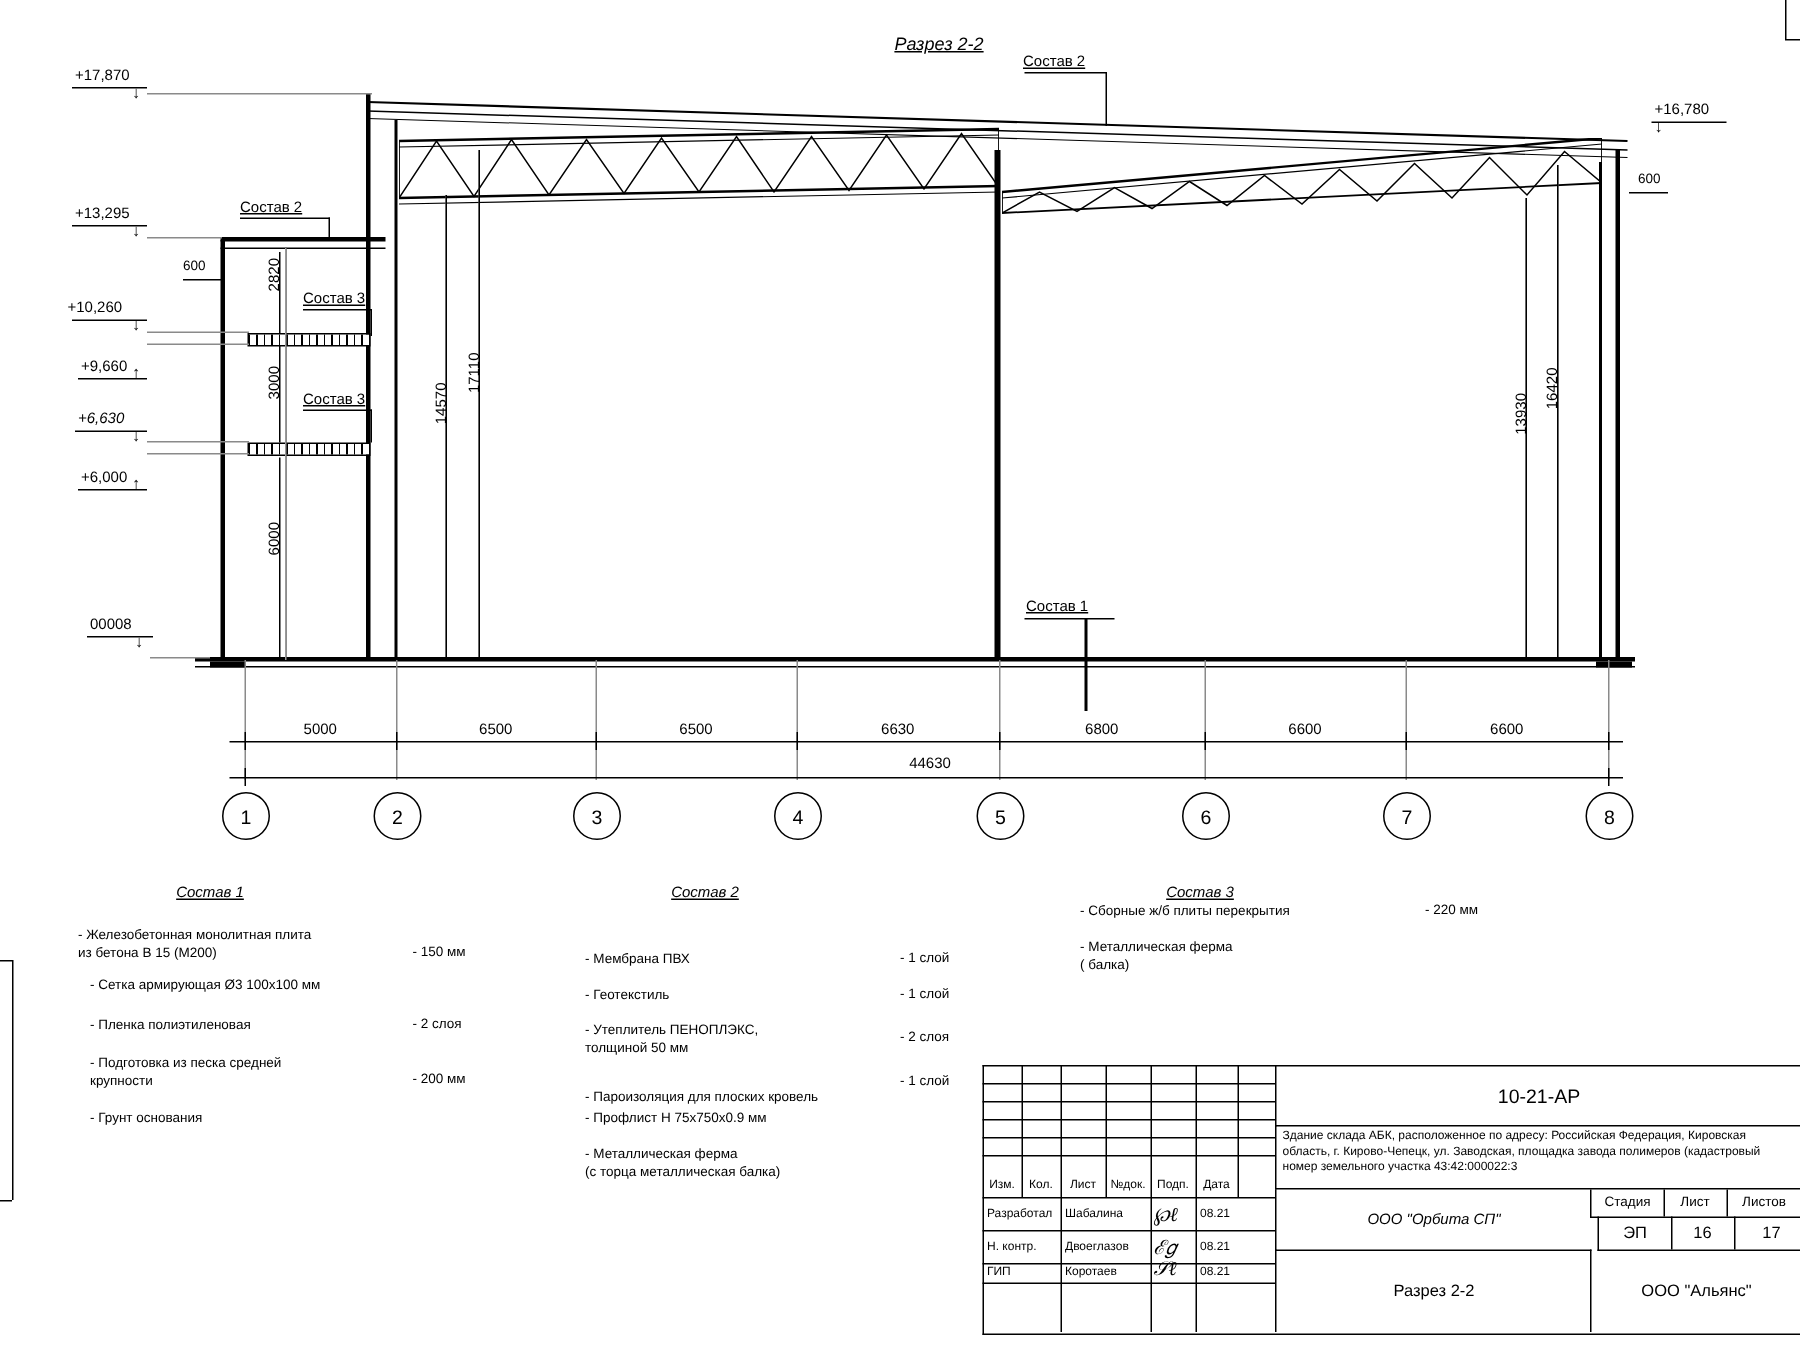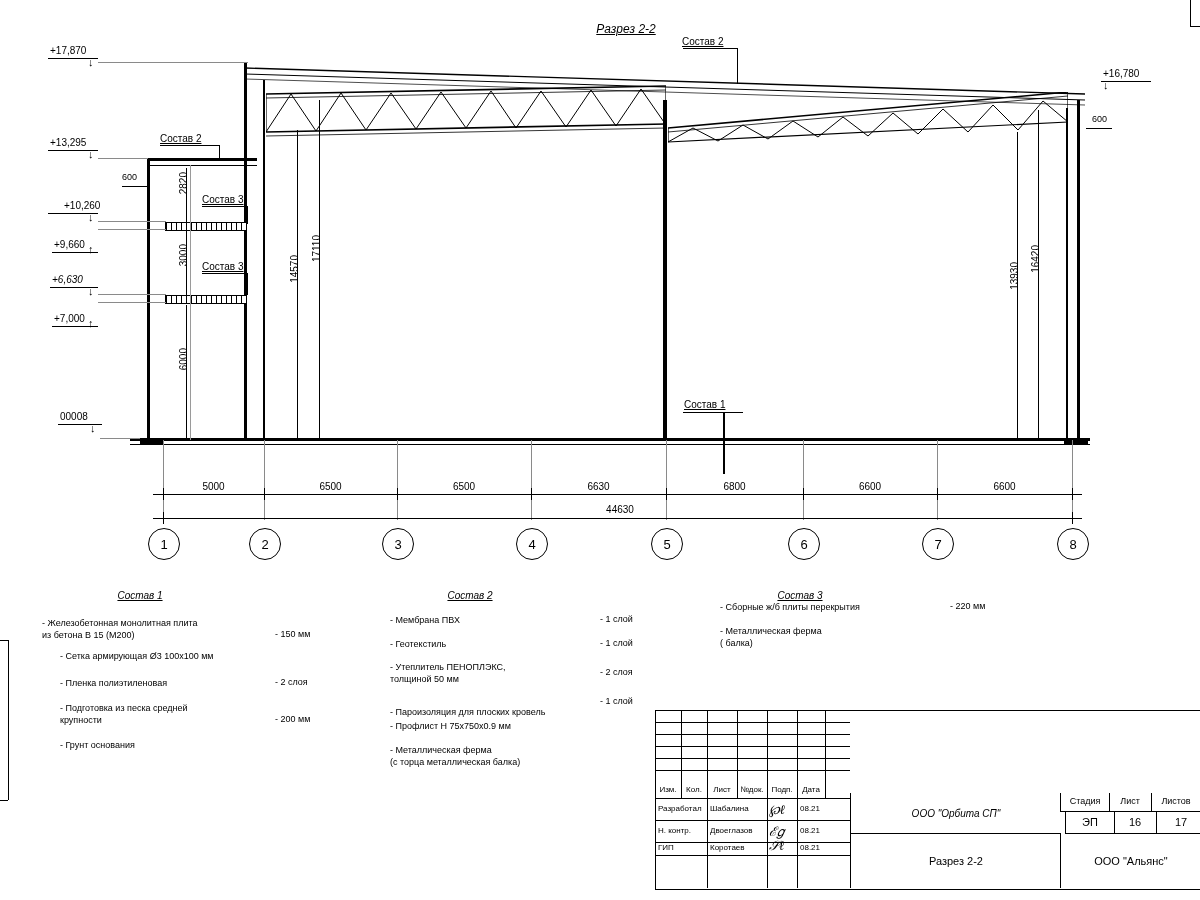--- a/index.html
+++ b/index.html
@@ -127,36 +127,36 @@
     <div class="abs lbl" style="left:50px;top:45px;">+17,870</div>
     <div class="abs hline" style="left:48px;top:58px;width:50px;"></div>
     <div class="abs lbl" style="left:88px;top:56px;font-size:11px;">↓</div>
     <div class="abs hline" style="left:98px;top:62px;width:150px;background:#8a8a8a;"></div>
 
     <div class="abs lbl" style="left:50px;top:137px;">+13,295</div>
     <div class="abs hline" style="left:48px;top:150px;width:50px;"></div>
     <div class="abs lbl" style="left:88px;top:148px;font-size:11px;">↓</div>
     <div class="abs hline" style="left:98px;top:158px;width:50px;background:#8a8a8a;"></div>
 
-    <div class="abs lbl" style="left:64px;top:200px;">+10,260</div>
+    <div class="abs lbl" style="left:45px;top:200px;">+10,260</div>
     <div class="abs hline" style="left:48px;top:213px;width:50px;"></div>
     <div class="abs lbl" style="left:88px;top:211px;font-size:11px;">↓</div>
     <div class="abs hline" style="left:98px;top:221px;width:68px;background:#8a8a8a;"></div>
 
     <div class="abs lbl" style="left:54px;top:239px;">+9,660</div>
     <div class="abs hline" style="left:52px;top:252px;width:46px;"></div>
     <div class="abs lbl" style="left:88px;top:243px;font-size:11px;">↑</div>
     <div class="abs hline" style="left:98px;top:229px;width:68px;background:#8a8a8a;"></div>
 
     <div class="abs lbl" style="left:52px;top:274px;font-style:italic;">+6,630</div>
     <div class="abs hline" style="left:50px;top:287px;width:48px;"></div>
     <div class="abs lbl" style="left:88px;top:285px;font-size:11px;">↓</div>
     <div class="abs hline" style="left:98px;top:294px;width:68px;background:#8a8a8a;"></div>
 
-    <div class="abs lbl" style="left:54px;top:313px;">+7,000</div>
+    <div class="abs lbl" style="left:54px;top:313px;">+6,000</div>
     <div class="abs hline" style="left:52px;top:326px;width:46px;"></div>
     <div class="abs lbl" style="left:88px;top:317px;font-size:11px;">↑</div>
     <div class="abs hline" style="left:98px;top:302px;width:68px;background:#8a8a8a;"></div>
 
     <div class="abs lbl" style="left:60px;top:411px;">00008</div>
     <div class="abs hline" style="left:58px;top:424px;width:44px;"></div>
     <div class="abs lbl" style="left:90px;top:422px;font-size:11px;">↓</div>
     <div class="abs hline" style="left:100px;top:438px;width:40px;background:#8a8a8a;"></div>
 
     <div class="abs lbl" style="left:1103px;top:68px;">+16,780</div>
@@ -252,42 +252,42 @@
         <span>7</span>
       </div>
     <div class="abs circ" style="left:1057px;top:528px;width:30px;height:30px;">
         <span>8</span>
       </div>
   </div>
 
   <div class="abs" style="left:40px;top:590px;width:330px;">
     <div class="spec-title ctr" style="width:200px;">Состав 1</div>
     <div style="position:relative;margin-top:16px;height:160px;">
-      <div class="abs spec-row" style="left:2px;top:0;white-space:pre-line;line-height:12px;">- Железобетонная  монолитная плита
+      <div class="abs spec-row" style="left:12px;top:0;white-space:pre-line;line-height:12px;">- Железобетонная  монолитная плита
    из бетона В 15 (М200)</div>
       <div class="abs spec-row" style="left:235px;top:12px;">- 150 мм</div>
 
       <div class="abs spec-row" style="left:20px;top:33px;white-space:pre-line;line-height:12px;">- Сетка армирующая Ø3 100х100 мм</div>
       <div class="abs spec-row" style="left:235px;top:33px;"></div>
 
       <div class="abs spec-row" style="left:20px;top:60px;white-space:pre-line;line-height:12px;">- Пленка полиэтиленовая</div>
       <div class="abs spec-row" style="left:235px;top:60px;">- 2 слоя</div>
 
       <div class="abs spec-row" style="left:20px;top:85px;white-space:pre-line;line-height:12px;">- Подготовка из песка средней
    крупности</div>
       <div class="abs spec-row" style="left:235px;top:97px;">- 200 мм</div>
 
       <div class="abs spec-row" style="left:20px;top:122px;white-space:pre-line;line-height:12px;">- Грунт основания</div>
       <div class="abs spec-row" style="left:235px;top:122px;"></div>
     </div>
   </div>
 
   <div class="abs" style="left:370px;top:590px;width:320px;">
     <div class="spec-title ctr" style="width:200px;">Состав 2</div>
-    <div style="position:relative;margin-top:13px;height:180px;">
+    <div style="position:relative;margin-top:32px;height:180px;">
       <div class="abs spec-row" style="left:20px;top:0;white-space:pre-line;line-height:12px;">- Мембрана ПВХ</div>
       <div class="abs spec-row" style="left:230px;top:0;">- 1 слой</div>
 
       <div class="abs spec-row" style="left:20px;top:24px;white-space:pre-line;line-height:12px;">- Геотекстиль</div>
       <div class="abs spec-row" style="left:230px;top:24px;">- 1 слой</div>
 
       <div class="abs spec-row" style="left:20px;top:47px;white-space:pre-line;line-height:12px;">- Утеплитель ПЕНОПЛЭКС,
   толщиной 50 мм</div>
       <div class="abs spec-row" style="left:230px;top:53px;">- 2 слоя</div>
 
@@ -326,21 +326,29 @@
       <div class="abs hline" style="left:0;top:48px;width:195px;"></div>
       <div class="abs hline" style="left:0;top:60px;width:195px;"></div>
       <div class="abs vline" style="left:26px;top:0;height:72px;"></div>
       <div class="abs vline" style="left:52px;top:0;height:72px;"></div>
       <div class="abs vline" style="left:82px;top:0;height:72px;"></div>
       <div class="abs vline" style="left:112px;top:0;height:72px;"></div>
       <div class="abs vline" style="left:142px;top:0;height:72px;"></div>
       <div class="abs vline" style="left:170px;top:0;height:72px;"></div>
     </div>
 
-
+    <div class="abs" style="left:195px;top:0;width:350px;height:40px;border-left:1px solid #000;border-bottom:1px solid #000;
+                display:flex;align-items:center;justify-content:center;">
+      <span style="font-size:13px;">10-21-АР</span>
+    </div>
+
+    <div class="abs" style="left:195px;top:40px;width:350px;height:43px;border-left:1px solid #000;border-bottom:1px solid #000;
+                padding:2px 4px;box-sizing:border-box;">
+      <span style="font-size:8px;line-height:10.5px;display:block;">Здание склада АБК, расположенное по адресу: Российская Федерация, Кировская область, г. Кирово-Чепецк, ул. Заводская, площадка завода полимеров (кадастровый номер земельного участка 43:42:000022:3</span>
+    </div>
 
     <div class="abs" style="left:0;top:72px;width:195px;height:16px;">
       <div class="abs hline" style="left:0;top:16px;width:195px;"></div>
       <div class="abs vline" style="left:26px;top:0;height:16px;"></div>
       <div class="abs vline" style="left:52px;top:0;height:16px;"></div>
       <div class="abs vline" style="left:82px;top:0;height:16px;"></div>
       <div class="abs vline" style="left:112px;top:0;height:16px;"></div>
       <div class="abs vline" style="left:142px;top:0;height:16px;"></div>
       <div class="abs vline" style="left:170px;top:0;height:16px;"></div>
       <div class="abs lbl-sm ctr" style="left:0;top:3px;width:26px;font-size:8px;">Изм.</div>

